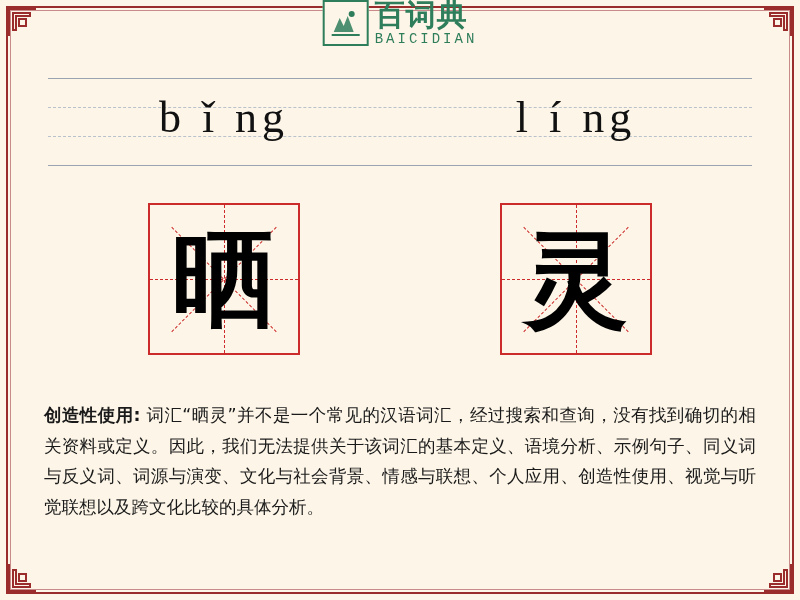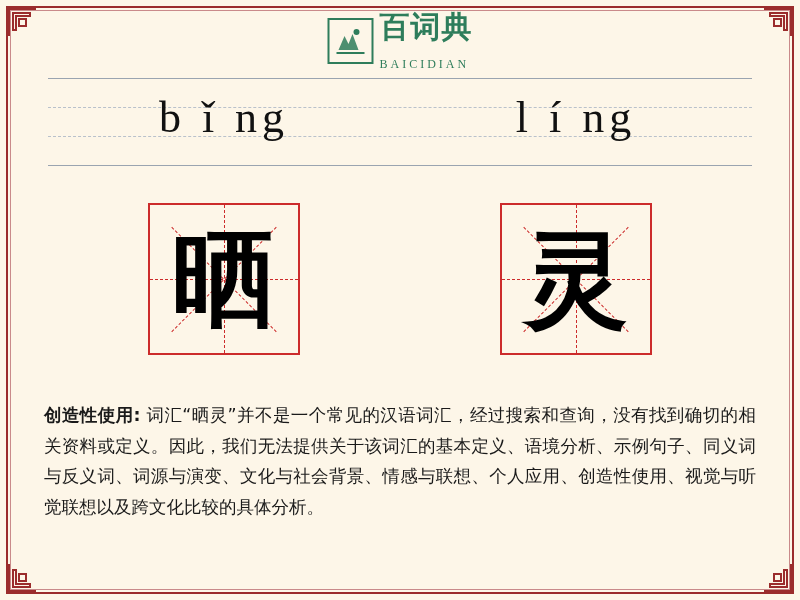--- a/index.html
+++ b/index.html
@@ -47,21 +47,21 @@
   .corner svg { display:block; }
   .corner.tl { left: 4px; top: 4px; }
   .corner.tr { right: 4px; top: 4px; transform: scaleX(-1); }
   .corner.bl { left: 4px; bottom: 4px; transform: scaleY(-1); }
   .corner.br { right: 4px; bottom: 4px; transform: scale(-1,-1); }
 
   
   .logo {
     position: absolute;
     left: 50%;
-    top: 12px;
+    top: 0;
     transform: translateX(-50%);
     display: flex;
     align-items: center;
     gap: 6px;
   }
   .logo-mark {
     width: 46px;
     height: 46px;
     border: 2px solid #2e7d5b;
     box-sizing: border-box;
@@ -79,25 +79,25 @@
     line-height: 1;
   }
   .logo-cn {
     font-size: 30px;
     font-weight: bold;
     color: #2e7d5b;
     letter-spacing: 1px;
     font-family: "DejaVu Sans", sans-serif;
   }
   .logo-en {
-    font-size: 12px;
+    font-size: 14px;
     color: #2e7d5b;
     letter-spacing: 3px;
-    margin-top: 16px;
-    font-family: Liberation Serif, serif;
+    margin-top: 2px;
+    font-family: Liberation Mono, monospace;
   }
 
   
   .pinyin-block {
     position: absolute;
     left: 48px;
     right: 48px;
     top: 78px;
     height: 90px;
   }

